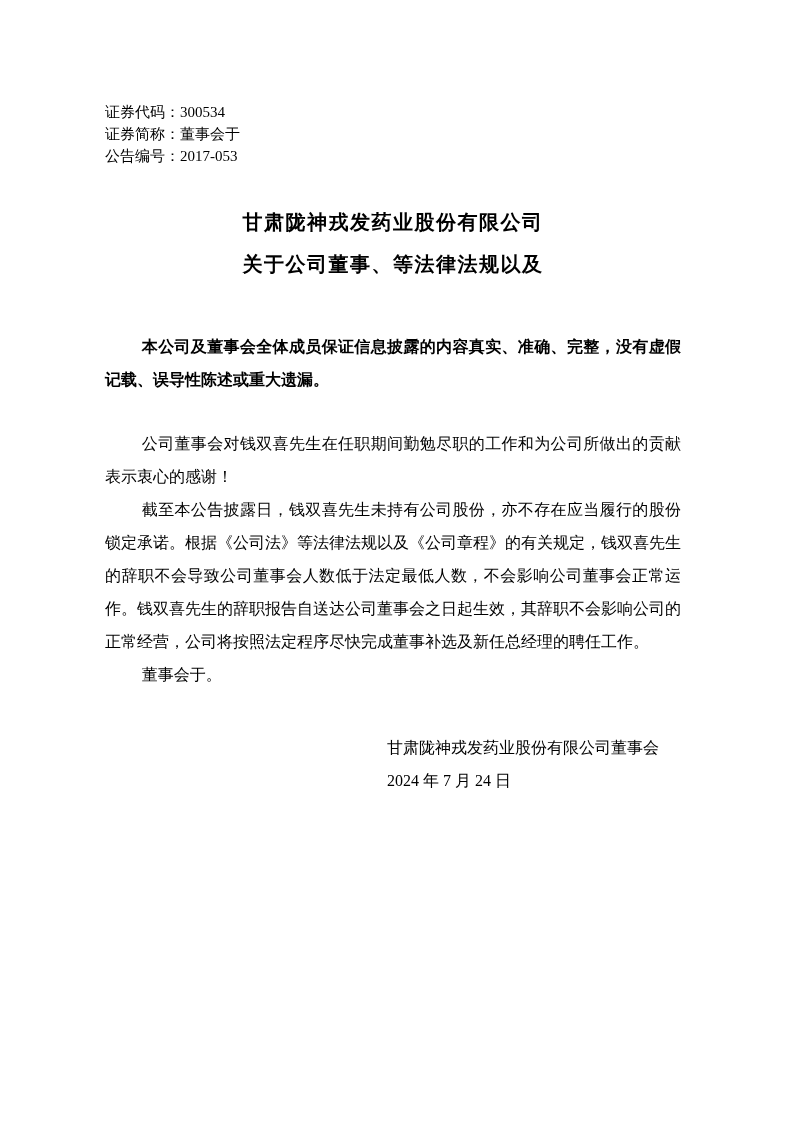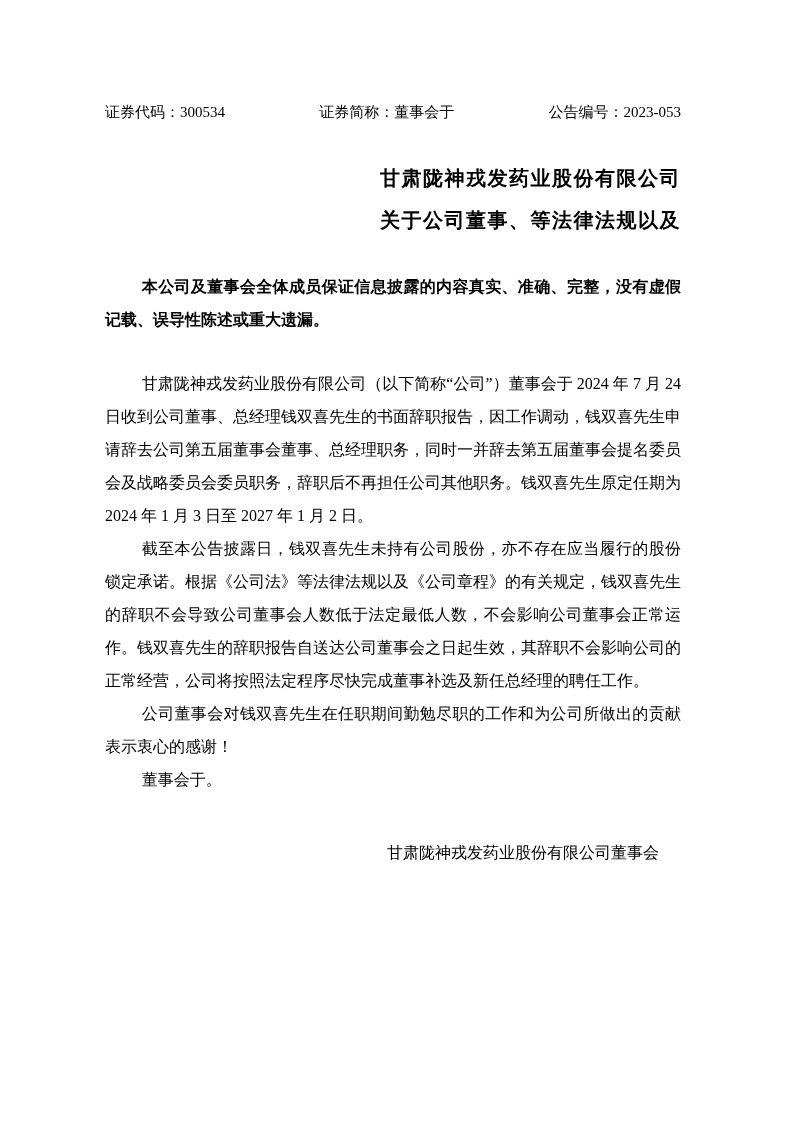--- a/index.html
+++ b/index.html
@@ -20,35 +20,36 @@
   }
   
   .header-row {
     margin-top: 101px;
     display: flex;
     justify-content: space-between;
     align-items: baseline;
     font-size: 15px;
     line-height: 22px;
     white-space: nowrap;
+    flex-direction: column;
   }
   
   .title-block {
     margin-top: 34px;
-    text-align: right;
+    text-align: center;
   }
   .title-line {
     font-size: 20px;
     font-weight: 700;
     line-height: 42px;
     letter-spacing: 1.5px;
   }
   
   .disclaimer {
-    margin-top: 29px;
+    margin-top: 45px;
     font-size: 16px;
     font-weight: 700;
     line-height: 33px;
     text-align: justify;
     text-indent: 2.3em;
   }
   
   .body-block { margin-top: 31px; }
   .para {
     font-size: 16px;
@@ -71,36 +72,36 @@
   }
 </style>
 </head>
 <body>
 
 <div class="page">
 
   <div class="header-row">
     <span>证券代码：300534</span>
     <span>证券简称：董事会于</span>
-    <span>公告编号：2023-053</span>
+    <span>公告编号：2017-053</span>
   </div>
 
   <div class="title-block">
     <div class="title-line">甘肃陇神戎发药业股份有限公司</div>
     <div class="title-line">关于公司董事、等法律法规以及</div>
   </div>
 
   <p class="disclaimer">本公司及董事会全体成员保证信息披露的内容真实、准确、完整，没有虚假记载、误导性陈述或重大遗漏。</p>
 
   <div class="body-block">
-    <p class="para">甘肃陇神戎发药业股份有限公司（以下简称“公司”）董事会于 2024 年 7 月 24 日收到公司董事、总经理钱双喜先生的书面辞职报告，因工作调动，钱双喜先生申请辞去公司第五届董事会董事、总经理职务，同时一并辞去第五届董事会提名委员会及战略委员会委员职务，辞职后不再担任公司其他职务。钱双喜先生原定任期为 2024 年 1 月 3 日至 2027 年 1 月 2 日。</p>
+    <p class="para">公司董事会对钱双喜先生在任职期间勤勉尽职的工作和为公司所做出的贡献表示衷心的感谢！</p>
     <p class="para">截至本公告披露日，钱双喜先生未持有公司股份，亦不存在应当履行的股份锁定承诺。根据《公司法》等法律法规以及《公司章程》的有关规定，钱双喜先生的辞职不会导致公司董事会人数低于法定最低人数，不会影响公司董事会正常运作。钱双喜先生的辞职报告自送达公司董事会之日起生效，其辞职不会影响公司的正常经营，公司将按照法定程序尽快完成董事补选及新任总经理的聘任工作。</p>
-    <p class="para">公司董事会对钱双喜先生在任职期间勤勉尽职的工作和为公司所做出的贡献表示衷心的感谢！</p>
     <p class="para">董事会于。</p>
   </div>
 
   <div class="signature">
     <div class="sig-inner">
       <div>甘肃陇神戎发药业股份有限公司董事会</div>
+      <div>2024 年 7 月 24 日</div>
     </div>
   </div>
 
 </div>
 
 </body></html>

